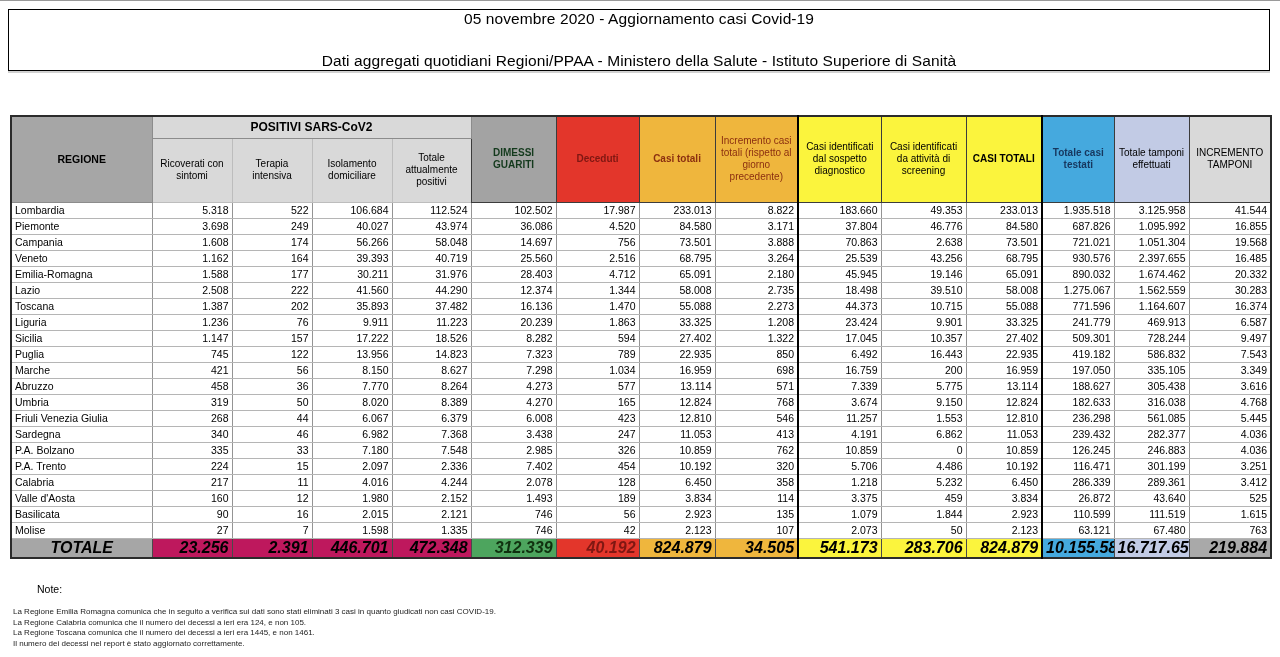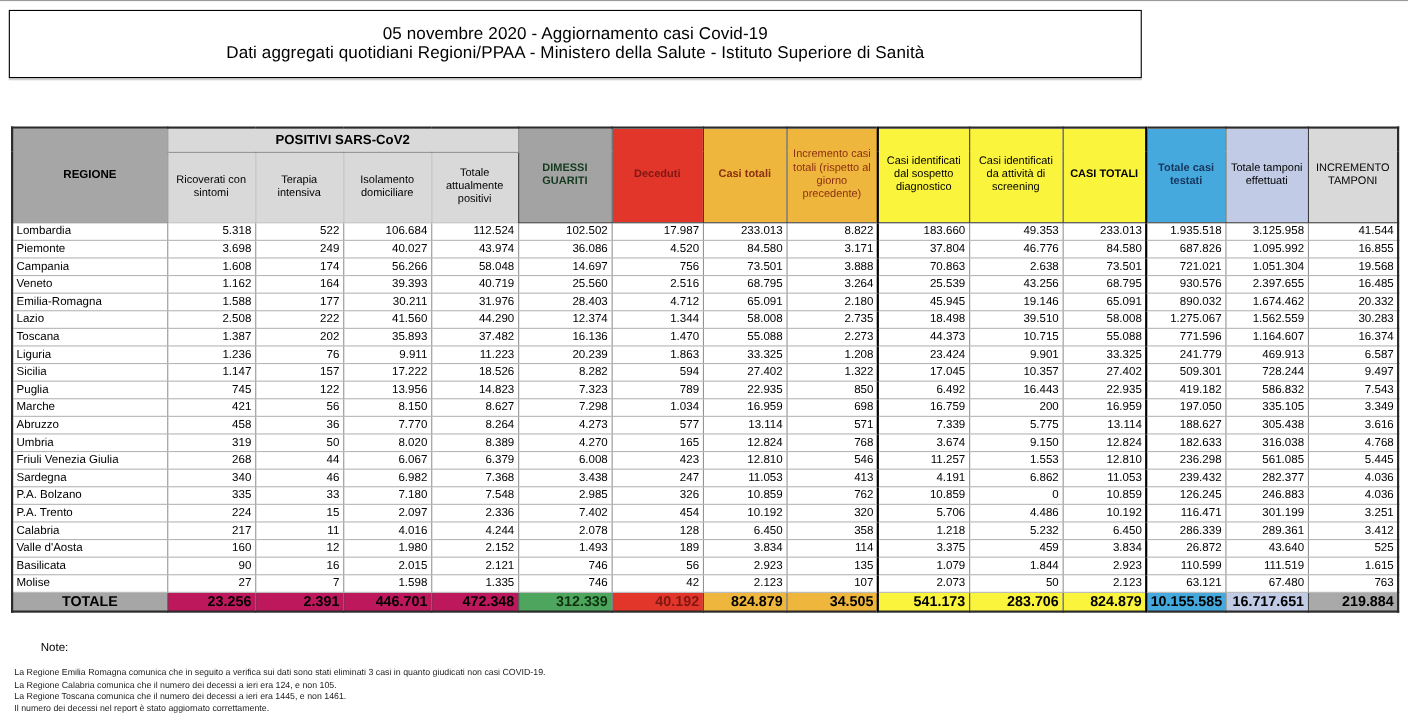--- a/index.html
+++ b/index.html
@@ -1,21 +1,21 @@
 <!DOCTYPE html>
 <html><head>
 <meta charset="utf-8">
 <style>
   html,body{margin:0;padding:0;background:#fff;}
   body{width:1280px;height:657px;position:relative;overflow:hidden;
        font-family:"Liberation Sans",sans-serif;color:#000;}
   .topline{position:absolute;left:0;top:0;width:1280px;height:1px;background:#9a9a9a;}
-  .titlebox{position:absolute;left:8px;top:9px;width:1030px;height:62px;border:1px solid #000;
+  .titlebox{position:absolute;left:8px;top:9px;width:1262px;height:62px;border:1px solid #000;
             box-shadow:0 2px 0 rgba(0,0,0,.18);background:#fff;display:flex;flex-direction:column;
-            justify-content:center;align-items:center;box-sizing:border-box;}
+            justify-content:space-between;align-items:center;box-sizing:border-box;}
   .titlebox div{font-size:15.5px;letter-spacing:.1px;}
   table{position:absolute;left:10px;top:115px;width:1260px;border-collapse:collapse;
         table-layout:fixed;border:2px solid #2b2b2b;}
   th,td{overflow:hidden;box-sizing:border-box;}
   thead th{border:1px solid #8c8c8c;vertical-align:middle;text-align:center;
            font-size:10px;font-weight:400;padding:1px 2px;line-height:12px;}
   thead tr.gr{height:22px;}
   thead tr.sr{height:64px;}
   .h-region{background:#A6A6A6;font-weight:700;font-size:10.5px;}
   .h-group{background:#D9D9D9;font-weight:700;font-size:12px;}
@@ -28,22 +28,22 @@
   .h-yellow.b{font-weight:700;}
   .h-blue{background:#45A9DE;color:#17375e;font-weight:700;border-color:#3c3c3c;}
   .h-lav{background:#C2CBE5;border-color:#3c3c3c;}
   .h-grayl{background:#D9D9D9;border-color:#3c3c3c;}
   .bl{border-left:2.5px solid #000 !important;}
   tbody td{background:#fff;border:1px solid #b5b5b5;border-left:1px solid #949494;
            border-right:1px solid #949494;font-size:10.5px;height:15.2px;line-height:15px;
            padding:0 3px;white-space:nowrap;}
   td.region-cell{text-align:left;padding-left:3px;}
   td.num{text-align:right;}
-  tfoot td{font-weight:700;border:1px solid #4a4a4a;height:18px;font-size:13px;
-           padding:0 3px;white-space:nowrap;}
+  tfoot td{font-weight:700;border:1px solid #4a4a4a;height:18px;font-size:16px;
+           padding:0 3px;white-space:nowrap;font-style:italic;}
   .t-label{text-align:center;background:#A6A6A6;}
   .t-gray{background:#be185d;}
   .t-green{background:#4DA55E;color:#10310f;}
   .t-red{background:#E3362B;color:#7f1712;}
   .t-orange{background:#EFB63D;}
   .t-yellow{background:#FBF43D;}
   .t-blue{background:#45A9DE;}
   .t-lav{background:#C2CBE5;}
   .t-last{background:#A9A9A9;margin-left:33px;}
   .notes-h{position:absolute;left:13px;top:583px;font-size:10.5px;padding-left:24px;}

